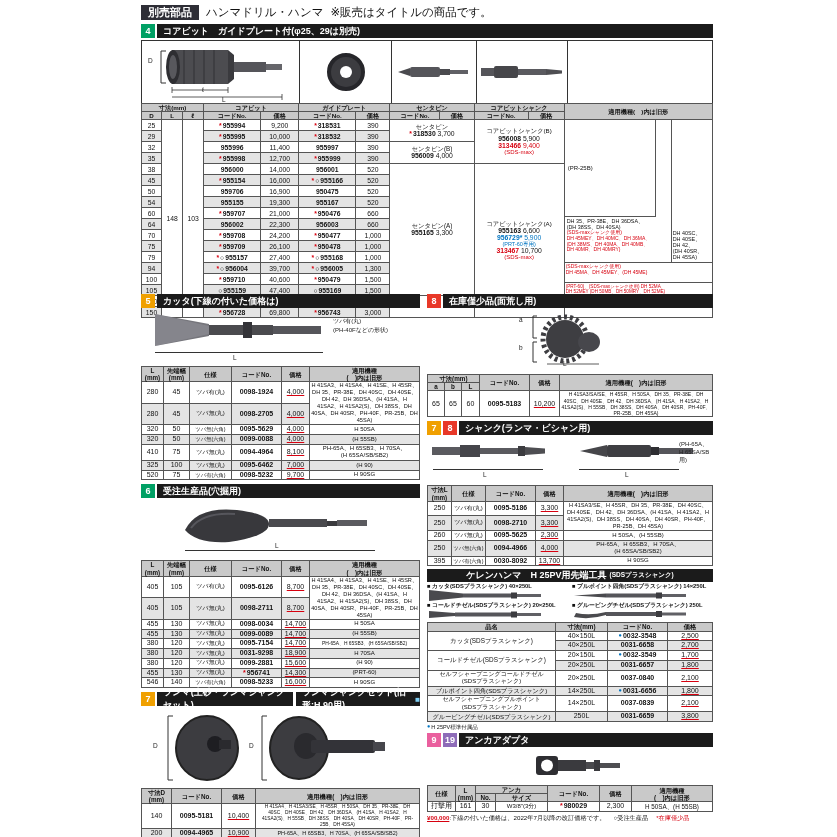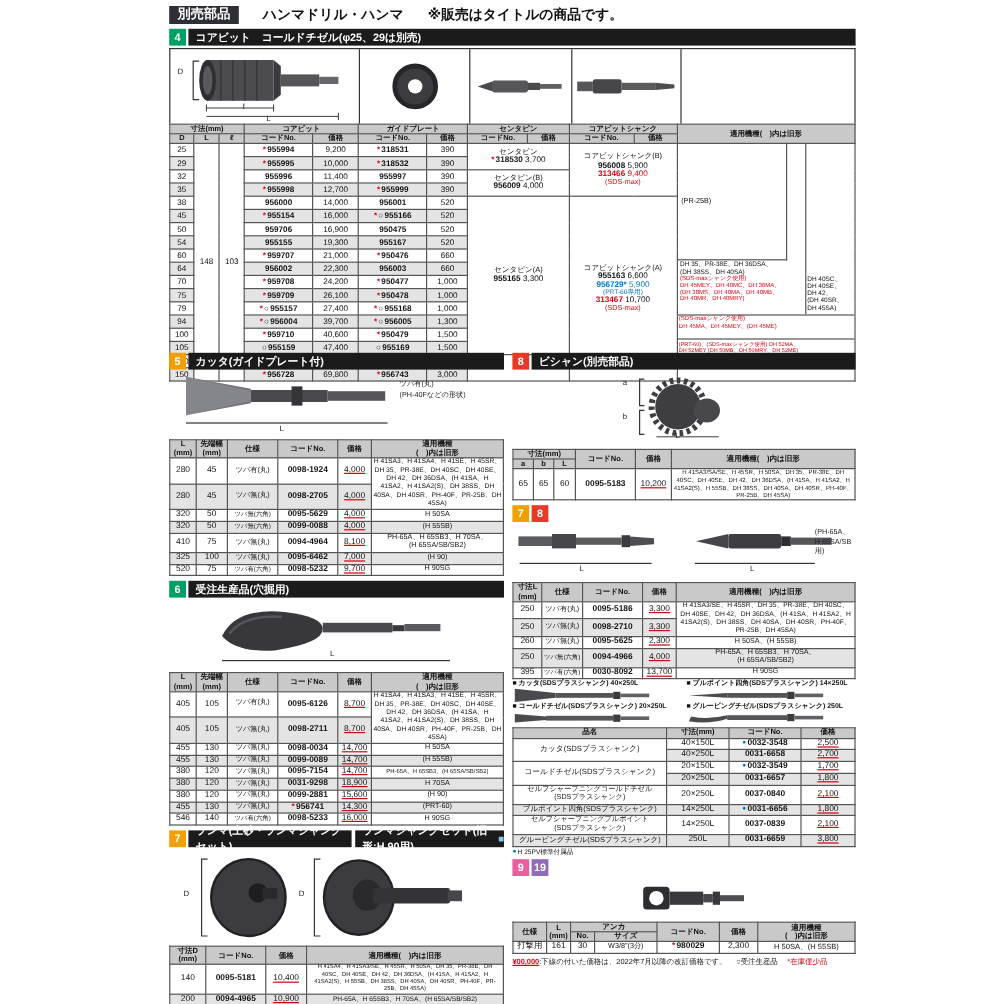--- a/index.html
+++ b/index.html
@@ -1,21 +1,21 @@
 <!DOCTYPE html>
 <html><head>
 <meta charset="utf-8">
 <style>
   html,body{margin:0;padding:0;background:#fff;}
   body{width:837px;height:837px;position:relative;font-family:"Liberation Sans","DejaVu Sans",sans-serif;color:#111;overflow:hidden;}
   #page{position:absolute;left:141px;top:4px;width:572px;}
   
-  .pgheader{display:flex;align-items:center;gap:20px;margin-bottom:3px;height:17px;}
+  .pgheader{display:flex;align-items:center;gap:7px;margin-bottom:3px;height:17px;}
   .pgbadge{background:#2e2e36;color:#fff;font-weight:bold;font-size:11px;padding:2px 7px;line-height:1;}
-  .pgtitle,.pgnote{font-weight:bold;font-size:11.5px;}
+  .pgtitle,.pgnote{font-weight:normal;font-size:11.5px;}
   
   .secbar{display:flex;align-items:stretch;height:14px;margin:2px 0;}
   .badge{width:14px;display:flex;align-items:center;justify-content:center;color:#fff;font-weight:bold;font-size:9px;margin-right:2px;flex:none;}
   .bar{flex:1;background:#1b1b1b;color:#fff;font-weight:bold;font-size:9px;display:flex;align-items:center;padding-left:6px;gap:4px;}
   .bg-green{background:#00a064}.bg-orange{background:#f0a000}.bg-red{background:#e83828}
   .bg-pink{background:#ea5f9e}.bg-purple{background:#8e6cb8}
   .bluesq{color:#7ecef4;font-size:8px;margin-left:3px;}
   
   #sec4{width:572px;}
   #leftcol{position:absolute;left:0px;top:288px;width:279px;}
@@ -74,21 +74,21 @@
 
   <div class="pgheader">
     <span class="pgbadge">別売部品</span>
     <span class="pgtitle">ハンマドリル・ハンマ</span>
     <span class="pgnote">※販売はタイトルの商品です。</span>
   </div>
 
   <div id="sec4">
     <div class="secbar">
       <span class="badge bg-green">4</span>
-      <span class="bar">コアビット　コールドチゼル(φ25、29は別売)</span>
+      <span class="bar">コアビット　ガイドプレート付(φ25、29は別売)</span>
     </div>
     <div class="imgrow4">
       <div class="imgcell" style="width:157px">
         <span class="dimlabel" style="left:6px;top:16px">D</span>
         <span class="dimlabel" style="left:60px;bottom:10px">ℓ</span>
         <span class="dimlabel" style="left:80px;bottom:0px">L</span>
         <svg width="150" height="58" viewBox="0 0 150 58">
           <path d="M20 8 h-5 v32 h5" stroke="#333" fill="none"></path>
           <rect x="26" y="7" width="56" height="34" fill="#4c4c50"></rect>
           <path d="M38 7 v34 M48 7 v34 M58 7 v34 M68 7 v34" stroke="#3a3a3e" stroke-width="1.5"></path>
@@ -353,21 +353,21 @@
             </tr>
           </tbody>
         </table>
       </div>
   </div>
 
   <div id="leftcol">
 
     <div class="secbar">
       <span class="badge bg-orange">5</span>
-      <span class="bar">カッタ(ガイドプレート付)</span>
+      <span class="bar">カッタ(下線の付いた価格は)</span>
     </div>
     <div class="imgblock" style="height:52px">
       <svg width="180" height="36" viewBox="0 0 180 36" style="margin-left:10px">
         <polygon points="4,2 58,12 58,24 4,34" fill="#76767c"></polygon>
         <polygon points="4,2 58,14 58,22 4,34" fill="#9a9aa0" opacity="0.45"></polygon>
         <rect x="58" y="13" width="64" height="10" fill="#4a4a4e"></rect>
         <rect x="92" y="10" width="9" height="16" fill="#333338"></rect>
         <rect x="122" y="14" width="48" height="8" fill="#55555a"></rect>
       </svg>
       <span class="imgnote" style="position:absolute;left:192px;top:8px">ツバ有(丸)</span>
@@ -628,21 +628,21 @@
             </tr>
           </tbody>
         </table>
       </div>
   </div>
 
   <div id="rightcol">
 
     <div class="secbar">
       <span class="badge bg-red">8</span>
-      <span class="bar">ビシャン(別売部品)</span>
+      <span class="bar">在庫僅少品(面荒し用)</span>
     </div>
     <div class="imgblock" style="height:60px">
       <span class="dimlabel" style="left:92px;top:6px">a</span>
       <span class="dimlabel" style="left:92px;top:34px">b</span>
       <span class="dimlabel" style="left:136px;top:50px">L</span>
       <svg width="86" height="56" viewBox="0 0 86 56" style="margin-left:100px">
         <path d="M10 4 h-4 v22 h4 M10 30 h-4 v20 h4" stroke="#333" fill="none"></path>
         <circle cx="38" cy="27" r="19" fill="#3e3e42"></circle>
         <circle cx="38" cy="27" r="22" fill="none" stroke="#3e3e42" stroke-width="5" stroke-dasharray="3 3"></circle>
         <ellipse cx="62" cy="30" rx="11" ry="10" fill="#47474c"></ellipse>
@@ -681,20 +681,21 @@
               <td class="u">10,200</td>
               <td class="al-l" style="font-size: 5px;">H 41SA3/SA/SE、H 45SR、H 50SA、DH 35、PR-38E、DH 40SC、DH 40SE、DH 42、DH 36DSA、(H 41SA、H 41SA2、H 41SA2(S)、H 55SB、DH 38SS、DH 40SA、DH 40SR、PH-40F、PR-25B、DH 45SA)</td>
             </tr>
           </tbody>
         </table>
       </div>
 
     <div class="secbar" style="margin-top:4px">
       <span class="badge bg-orange">7</span>
       <span class="badge bg-red">8</span>
+      <span class="bar">シャンク(ランマ・ビシャン用)</span>
     </div>
     <div class="imgblock" style="height:44px">
       <svg width="118" height="24" viewBox="0 0 118 24" style="position:absolute;left:2px;top:2px">
         <rect x="3" y="8" width="28" height="8" fill="#5a5a5f"></rect>
         <rect x="31" y="6" width="20" height="12" fill="#45454a"></rect>
         <rect x="51" y="9" width="38" height="6" fill="#5a5a5f"></rect>
         <rect x="89" y="7" width="7" height="10" fill="#3c3c40"></rect>
         <polygon points="96,8 116,9.5 116,14.5 96,16" fill="#4e4e52"></polygon>
       </svg>
       <svg width="120" height="24" viewBox="0 0 120 24" style="position:absolute;left:150px;top:2px">
@@ -760,20 +761,24 @@
               <td>395</td>
               <td style="font-size: 5.3px;">ツバ有(六角)</td>
               <td class="b">0030-8092</td>
               <td class="u">13,700</td>
               <td class="al-l" style="font-size: 6px;">H 90SG</td>
             </tr>
           </tbody>
         </table>
       </div>
 
+    <div class="kerenhead">
+      <span>ケレンハンマ　H 25PV用先端工具</span>
+      <span class="sub">(SDSプラスシャンク)</span>
+    </div>
     <div class="kgrid">
       <div class="kitem">
         <span>■ カッタ(SDSプラスシャンク) 40×250L</span>
         <svg width="118" height="11" viewBox="0 0 118 11">
           <polygon points="2,0 36,3.5 36,7.5 2,11" fill="#4a4a4e"></polygon>
             <rect x="36" y="3.5" width="48" height="4" fill="#55555a"></rect>
             <rect x="84" y="2.5" width="6" height="6" fill="#3c3c40"></rect>
             <rect x="90" y="4" width="24" height="3" fill="#606065"></rect>
         </svg>
       </div>
@@ -871,20 +876,21 @@
           </tbody>
         </table>
       </div>
     <div class="knote">
       <span class="mkd">●</span><span>H 25PV標準付属品</span>
     </div>
 
     <div class="secbar">
       <span class="badge bg-pink">9</span>
       <span class="badge bg-purple">19</span>
+      <span class="bar">アンカアダプタ</span>
     </div>
     <div class="imgblock" style="height:32px;display:flex;justify-content:center">
       <svg width="120" height="30" viewBox="0 0 120 30">
         <rect x="26" y="5" width="22" height="19" rx="3" fill="#2e2e32"></rect>
         <circle cx="37" cy="14.5" r="6" fill="#ffffff"></circle>
         <rect x="48" y="9" width="28" height="11" fill="#3a3a3e"></rect>
         <rect x="76" y="11" width="8" height="7" fill="#4a4a4e"></rect>
         <rect x="84" y="9" width="6" height="11" fill="#3a3a3e"></rect>
         <rect x="90" y="12" width="20" height="5" fill="#4e4e52"></rect>
       </svg>

